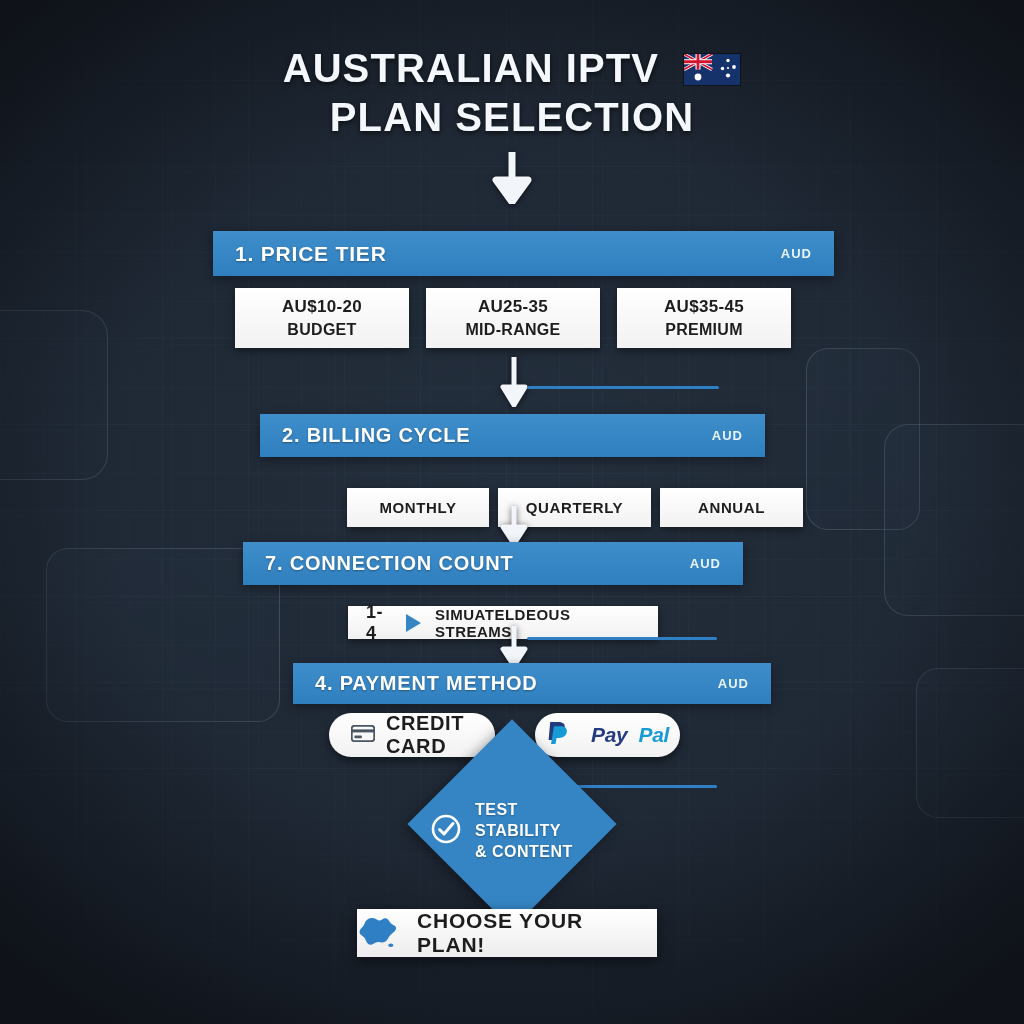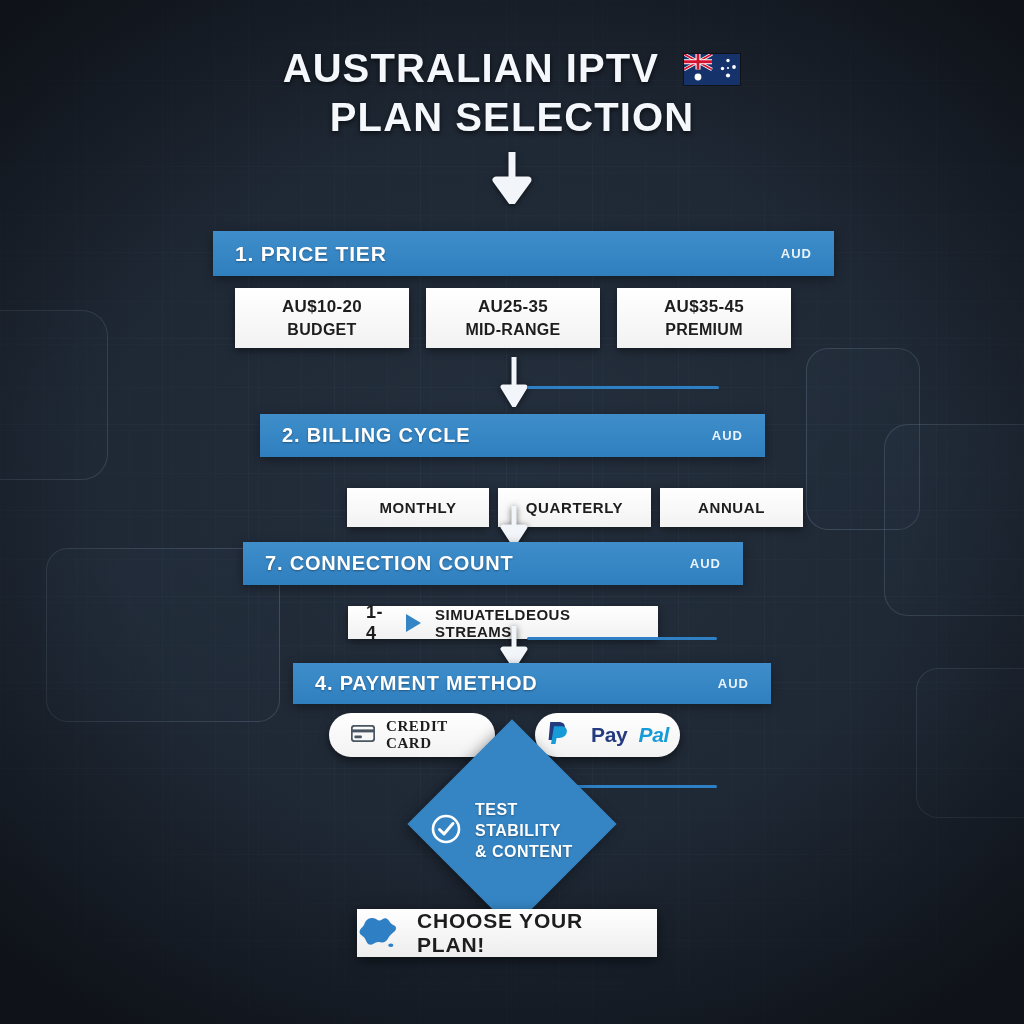--- a/index.html
+++ b/index.html
@@ -119,22 +119,22 @@
   .streams .txt{font-weight:bold;font-size:15px;color:#1d1d1d;letter-spacing:.5px;}
 
   
   .pill{
     position:absolute;height:44px;border-radius:24px;
     background:linear-gradient(180deg,#ffffff 0%,#f2f2f2 100%);
     display:flex;align-items:center;justify-content:center;gap:11px;
     padding:0 22px;box-sizing:border-box;
     box-shadow:0 4px 10px rgba(0,0,0,.5);
   }
-  .pill .lbl{font-weight:bold;font-size:15px;color:#1d1d1d;letter-spacing:.6px;font-family:Liberation Serif, serif;}
-  .pp-pay{font-weight:bold;font-size:21px;color:#253b80;letter-spacing:-.3px;margin-left:10px;}
+  .pill .lbl{font-weight:bold;font-size:20px;color:#1d1d1d;letter-spacing:.6px;}
+  .pp-pay{font-weight:bold;font-style:italic;font-size:21px;color:#253b80;letter-spacing:-.3px;margin-left:10px;}
   .pp-pal{font-weight:bold;font-style:italic;font-size:21px;color:#179bd7;letter-spacing:-.3px;}
 
   
   .diamond{
     position:absolute;
     background:#3585c4;
     transform:rotate(45deg);
     box-shadow:0 4px 14px rgba(0,0,0,.4);
   }
   .diamond-content{

